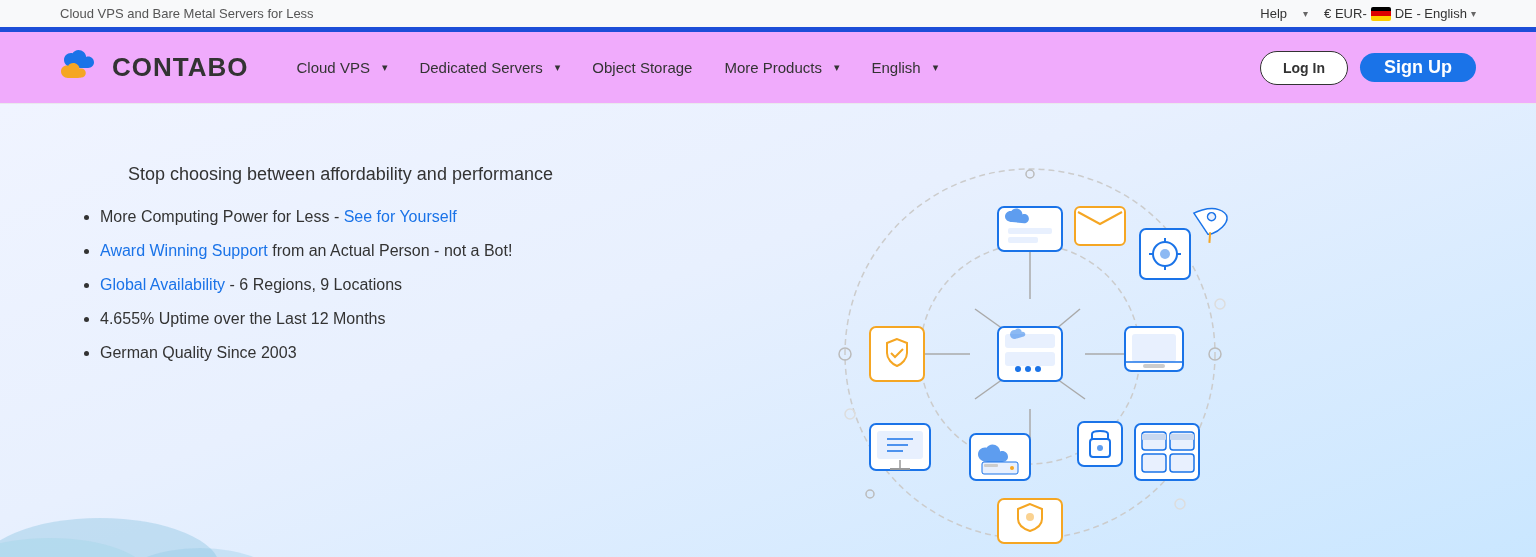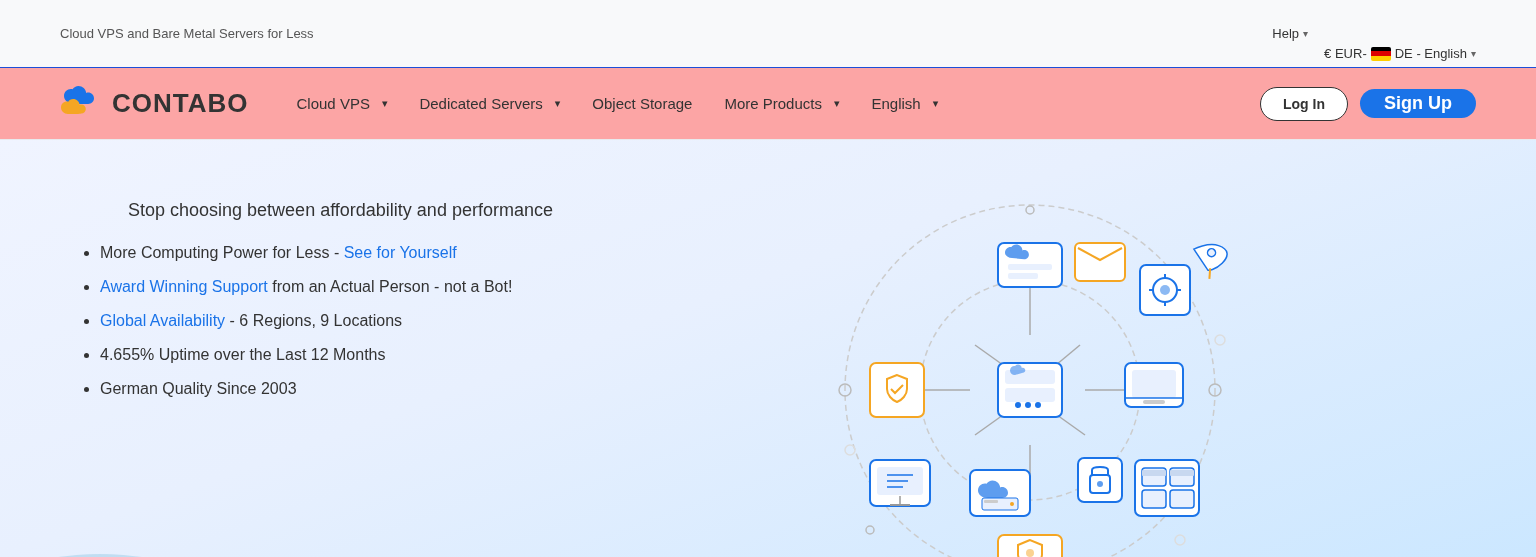--- a/index.html
+++ b/index.html
@@ -1,68 +1,67 @@
 <!DOCTYPE html>
 <html><head>
   <meta charset="utf-8">
   <style>
     * { margin: 0; padding: 0; box-sizing: border-box; }
     body { font-family: -apple-system, BlinkMacSystemFont, 'Segoe UI', Arial, sans-serif; background: #fff; width: 1536px; overflow-x: hidden; }
 
     
     .top-bar {
       background: #f8f9fa;
-      border-bottom: 1px solid #1d4ed8;
+      border-bottom: 5px solid #1d4ed8;
       display: flex;
       justify-content: space-between;
       align-items: center;
       padding: 6px 60px;
       font-size: 13px;
       color: #555;
     }
     .top-bar-right {
       display: flex;
       align-items: center;
       gap: 16px;
     }
     .top-bar-help {
       display: flex;
       align-items: center;
+      gap: 16px;
+      cursor: pointer;
+      color: #333;
+    }
+    .top-bar-currency {
+      display: flex;
+      align-items: center;
       gap: 4px;
       cursor: pointer;
       color: #333;
-    }
-    .top-bar-currency {
-      display: flex;
-      align-items: center;
-      gap: 4px;
-      cursor: pointer;
-      color: #333;
-      margin-top: 40px;
     }
     .flag-de {
       width: 20px;
       height: 14px;
       display: inline-flex;
       flex-direction: column;
       border-radius: 2px;
       overflow: hidden;
     }
     .flag-de .stripe { flex: 1; }
     .flag-de .black { background: #000; }
     .flag-de .red { background: #D00; }
     .flag-de .gold { background: #FFCE00; }
     .chevron-small {
       font-size: 10px;
       color: #666;
     }
 
     
     .nav {
-      background: #fca5a5;
+      background: #f0abfc;
       border-bottom: 1px solid #e8eaed;
       display: flex;
       align-items: center;
       padding: 0 60px;
       height: 72px;
       gap: 0;
     }
     .logo-area {
       display: flex;
       align-items: center;

